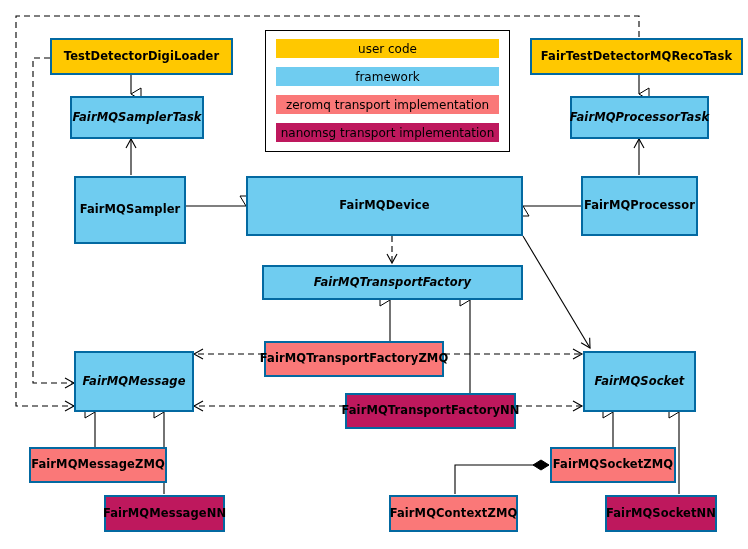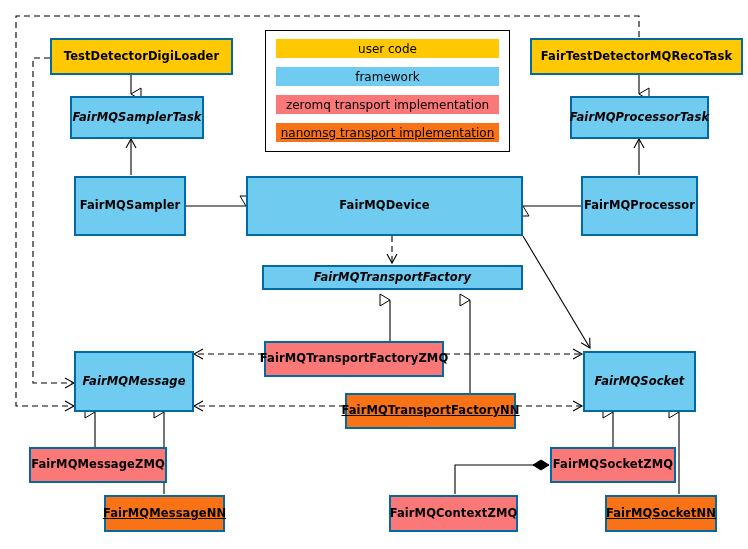--- a/index.html
+++ b/index.html
@@ -37,21 +37,21 @@
     line-height: 1.15;
     letter-spacing: 0.1px;
     z-index: 5;
   }
   .node.abstract {
     font-style: italic;
   }
   .fill-user { background: #FFC800; }
   .fill-framework { background: #6FCCF0; }
   .fill-zmq { background: #FA7878; }
-  .fill-nn { background: #f97316; text-decoration: underline; }
+  .fill-nn { background: #be185d; }
 
   .legend-box {
     position: absolute;
     box-sizing: border-box;
     border: 1px solid #000000;
     background: #ffffff;
     z-index: 6;
     padding: 8px 10px;
   }
   .legend-row {
@@ -147,41 +147,41 @@
   </div>
 
   <div class="node fill-user" style="left:50px; top:38px; width:183px; height:37px;">
     <span>TestDetectorDigiLoader</span>
   </div>
 
   <div class="node fill-framework abstract" style="left:70px; top:96px; width:134px; height:43px;">
     <span>FairMQSamplerTask</span>
   </div>
 
-  <div class="node fill-framework" style="left:74px; top:176px; width:112px; height:60px;">
+  <div class="node fill-framework" style="left:74px; top:176px; width:112px; height:68px;">
     <span>FairMQSampler</span>
   </div>
 
   <div class="node fill-user" style="left:530px; top:38px; width:213px; height:37px;">
     <span>FairTestDetectorMQRecoTask</span>
   </div>
 
   <div class="node fill-framework" style="left:246px; top:176px; width:277px; height:60px;">
     <span>FairMQDevice</span>
   </div>
 
   <div class="node fill-framework abstract" style="left:570px; top:96px; width:139px; height:43px;align-items:center;">
     <span>FairMQProcessorTask</span>
   </div>
 
   <div class="node fill-framework" style="left:581px; top:176px; width:117px; height:60px;">
     <span>FairMQProcessor</span>
   </div>
 
-  <div class="node fill-framework abstract" style="left:262px; top:265px; width:261px; height:25px;">
+  <div class="node fill-framework abstract" style="left:262px; top:265px; width:261px; height:35px;">
     <span>FairMQTransportFactory</span>
   </div>
 
   <div class="node fill-zmq" style="left:264px; top:341px; width:180px; height:36px;">
     <span>FairMQTransportFactoryZMQ</span>
   </div>
 
   <div class="node fill-nn" style="left:345px; top:393px; width:171px; height:36px;">
     <span>FairMQTransportFactoryNN</span>
   </div>

